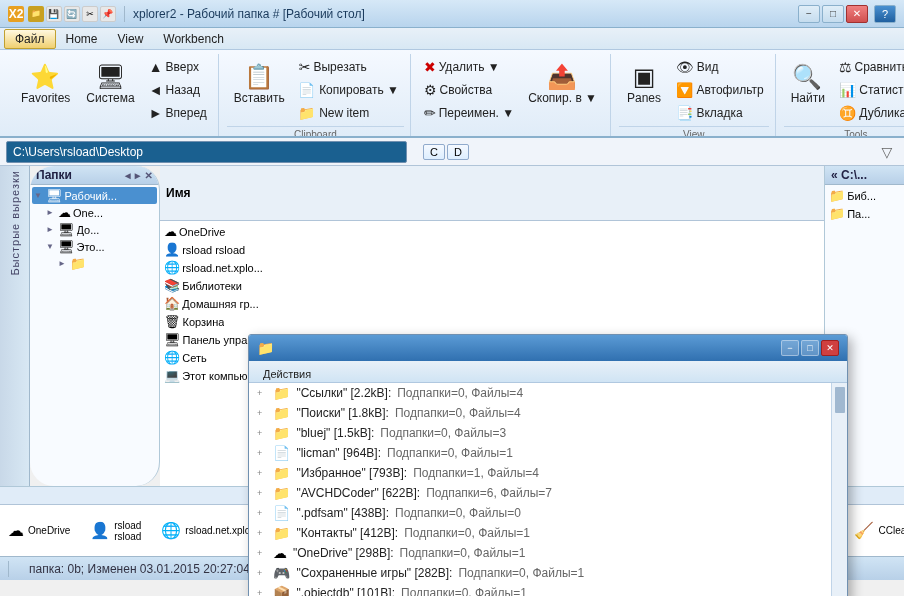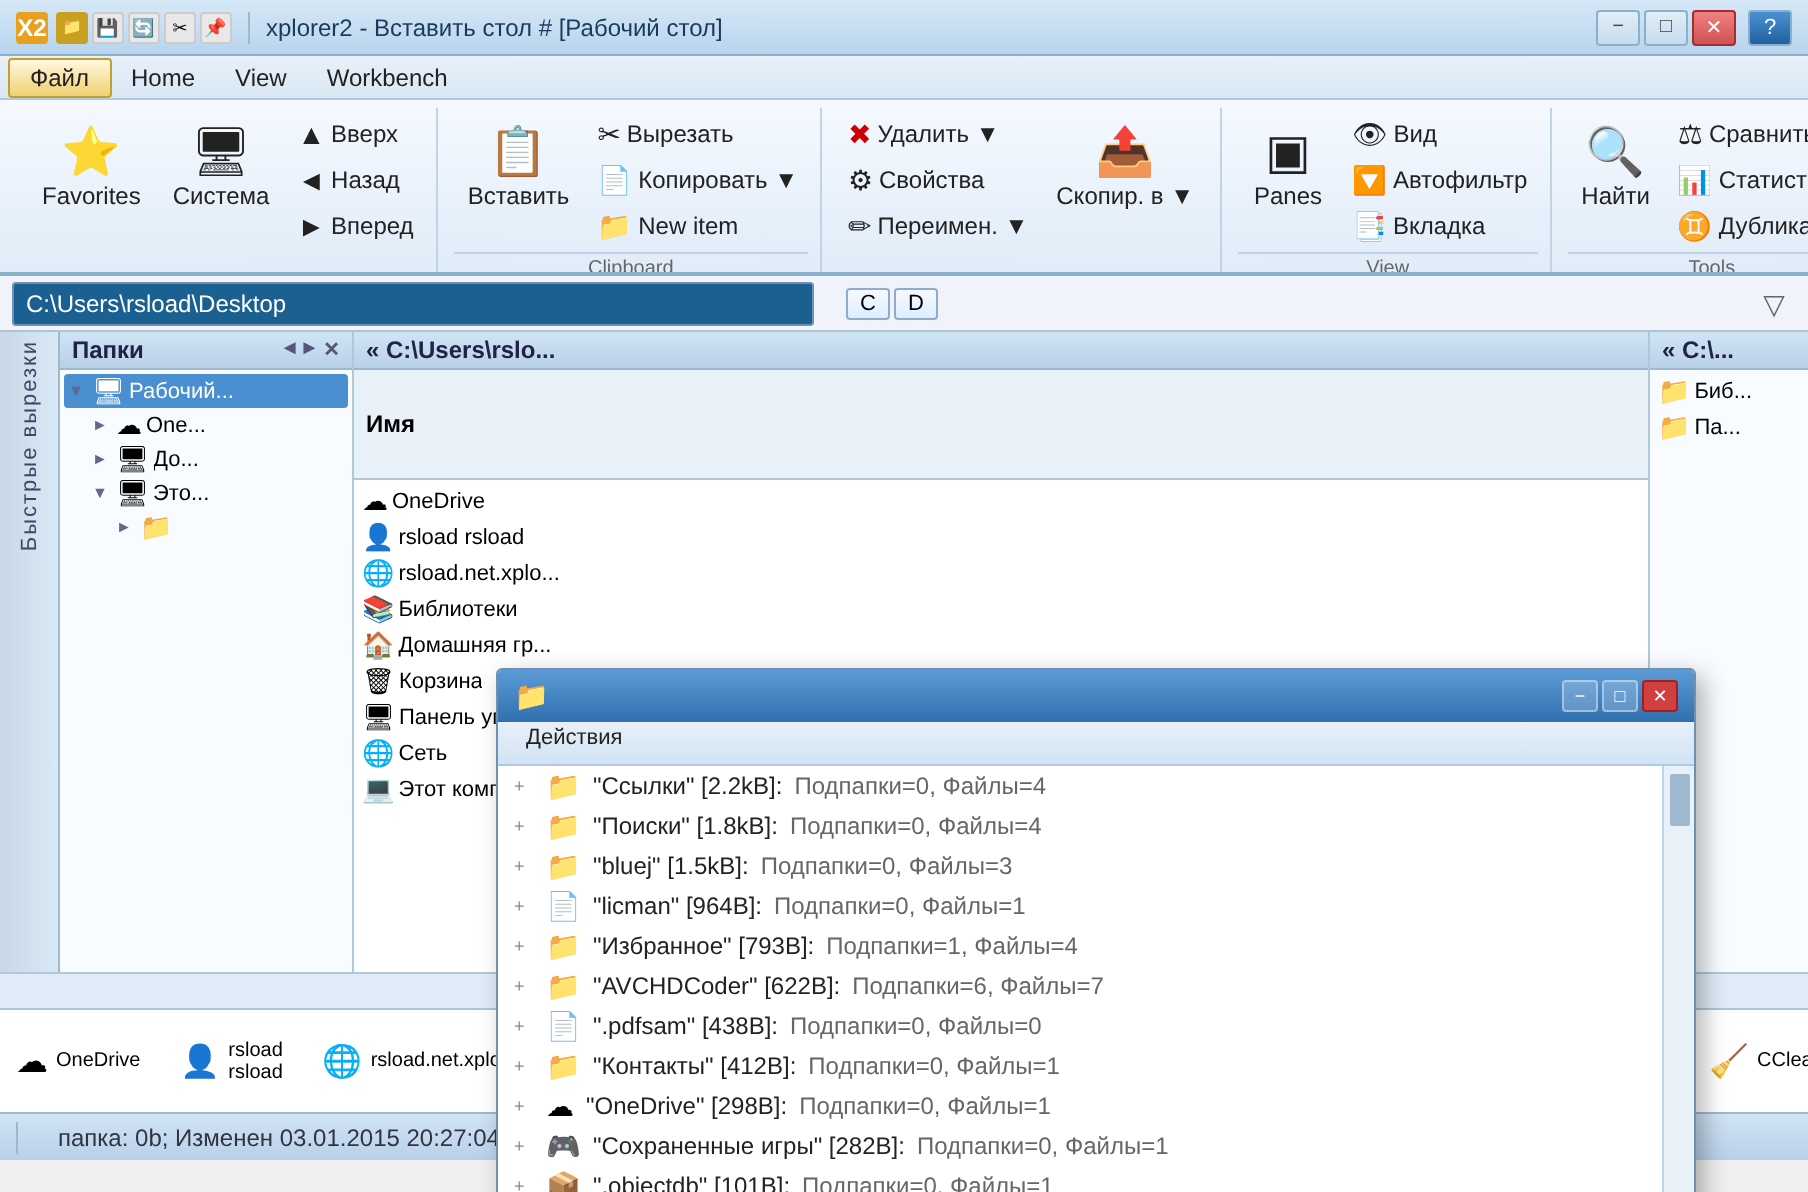--- a/index.html
+++ b/index.html
@@ -242,21 +242,21 @@
     .modal-title-icon { font-size: 14px; }
     .modal-title-text { font-size: 12px; font-weight: bold; }
     .modal-title-controls { display: flex; gap: 2px; }
     .modal-title-btn { width: 18px; height: 16px; border: 1px solid rgba(255,255,255,0.4); background: rgba(255,255,255,0.2); color: white; display: flex; align-items: center; justify-content: center; cursor: pointer; font-size: 9px; border-radius: 2px; }
     .modal-title-btn.close { background: #d04040; border-color: #a02020; }
 
     .modal-menu-bar {
       background: linear-gradient(to bottom, #e8f0f8, #d0e4f4);
       height: 22px;
       display: flex;
-      align-items: flex-start;
+      align-items: flex-end;
       padding: 0 6px;
       border-bottom: 1px solid #b0c8e0;
     }
     .modal-menu-item { padding: 2px 8px; cursor: pointer; font-size: 11px; color: #222; }
     .modal-list { height: 220px; overflow-y: auto; background: white; border-bottom: 1px solid #c0d4e8; }
     .modal-list-item {
       display: flex;
       align-items: center;
       gap: 6px;
       padding: 2px 8px;
@@ -287,21 +287,21 @@
         <span>X2</span>
       </div>
     <div style="display:flex;gap:2px;align-items:center;">
       <div style="width:16px;height:16px;background:#c8a020;border-radius:2px;display:flex;align-items:center;justify-content:center;font-size:8px;color:white;">📁</div>
       <div style="width:16px;height:16px;background:#e8e8e8;border:1px solid #ccc;border-radius:2px;display:flex;align-items:center;justify-content:center;font-size:9px;">💾</div>
       <div style="width:16px;height:16px;background:#e8e8e8;border:1px solid #ccc;border-radius:2px;display:flex;align-items:center;justify-content:center;font-size:9px;">🔄</div>
       <div style="width:16px;height:16px;background:#e8e8e8;border:1px solid #ccc;border-radius:2px;display:flex;align-items:center;justify-content:center;font-size:9px;">✂</div>
       <div style="width:16px;height:16px;background:#e8e8e8;border:1px solid #ccc;border-radius:2px;display:flex;align-items:center;justify-content:center;font-size:9px;">📌</div>
     </div>
     <span style="width:1px;height:16px;background:#a0b8cc;margin:0 4px;"></span>
-    <span class="title-bar-title">xplorer2 - Вставить стол # [Рабочий стол]</span>
+    <span class="title-bar-title">xplorer2 - Рабочий папка # [Рабочий стол]</span>
   </div>
   <div class="title-bar-controls">
     <div class="title-btn">−</div>
     <div class="title-btn">□</div>
     <div class="title-btn close">✕</div>
     <div style="width:22px;height:18px;border:1px solid #8ab0cc;background:linear-gradient(to bottom,#4a90d0,#2060a0);border-radius:2px;display:flex;align-items:center;justify-content:center;color:white;font-size:11px;margin-left:4px;">?</div>
   </div>
 </div>
 
 <div class="menu-bar">
@@ -446,21 +446,21 @@
   <div style="flex:1;"></div>
   <div class="address-filter">▽</div>
 </div>
 
 <div style="display:flex;height:320px;position:relative;">
 
   <div class="quick-access">
     <span class="qa-label">Быстрые вырезки</span>
   </div>
 
-  <div class="left-panel" style="width:147px;">
+  <div class="left-panel" style="width:130px;border-radius:24px;">
     <div class="panel-header">
       <span>Папки</span>
       <div class="panel-header-icons">
         <span class="panel-header-icon">◄►</span>
         <span class="panel-header-icon">✕</span>
       </div>
     </div>
     <div class="tree-view">
       <div class="tree-item selected">
         <span class="tree-arrow">▼</span>
@@ -484,23 +484,20 @@
       </div>
       <div class="tree-item" style="padding-left:26px;">
         <span class="tree-arrow">►</span>
         <span class="tree-icon">📁</span>
         <span class="tree-label"></span>
       </div>
     </div>
   </div>
 
   <div class="right-panel">
-    <div class="panel-header">
-      <span>« C:\Users\rslo...</span>
-    </div>
     <div style="background:#e8f0f8;padding:20px 6px;font-size:11px;font-weight:bold;border-bottom:1px solid #b0c4d8;">
       <span>Имя</span>
     </div>
     <div style="flex:1;overflow-y:auto;padding:2px;display:flex;flex-direction:column;gap:1px;">
       <div class="tree-item">
         <span class="tree-icon">☁</span>
         <span class="tree-label">OneDrive</span>
       </div>
       <div class="tree-item">
         <span class="tree-icon">👤</span>

